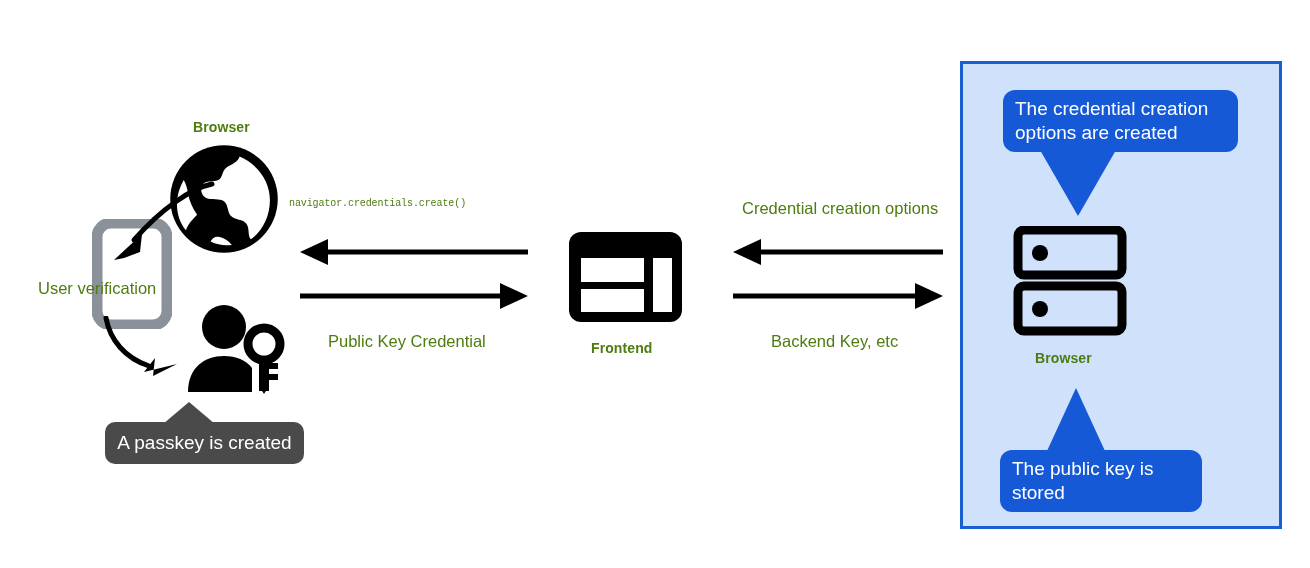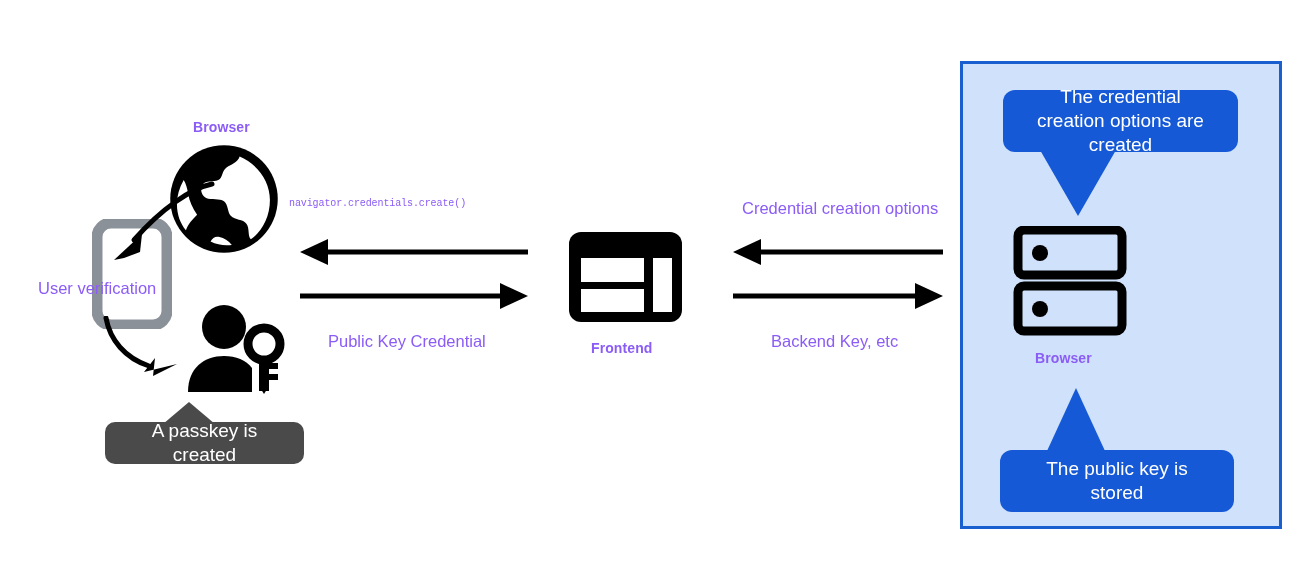--- a/index.html
+++ b/index.html
@@ -16,21 +16,21 @@
     position: relative;
     width: 1310px;
     height: 568px;
     background: #ffffff;
     overflow: hidden;
   }
   .abs { position: absolute; }
 
   
   .label {
-    color: #8b5cf6;
+    color: #4d7c0f;
     font-family: "Liberation Sans", sans-serif;
     white-space: nowrap;
     line-height: 1.15;
   }
   .label-bold {
     font-weight: bold;
     font-size: 14px;
     letter-spacing: .1px;
   }
   .label-plain {
@@ -54,26 +54,25 @@
   }
 
   
   .bubble {
     position: absolute;
     box-sizing: border-box;
     border-radius: 12px;
     display: flex;
     align-items: center;
     justify-content: center;
-    text-align: center;
     color: #ffffff;
     font-family: "Liberation Sans", sans-serif;
     font-size: 19px;
     line-height: 1.28;
-    padding: 6px 24px;
+    padding: 6px 12px;
   }
   .bubble-blue { background: #1559d6; }
   .bubble-gray { background: #4a4a4a; border-radius: 10px; font-size: 19px; }
 
   .bubble-tail {
     position: absolute;
     width: 0;
     height: 0;
   }
   
@@ -213,15 +212,15 @@
     <svg width="114" height="110" viewBox="0 0 114 110" xmlns="http://www.w3.org/2000/svg">
       <rect x="5" y="4" width="104" height="45" rx="6" ry="6" fill="none" stroke="#000000" stroke-width="9"></rect>
       <circle cx="27" cy="27" r="8" fill="#000000"></circle>
       <rect x="5" y="60" width="104" height="45" rx="6" ry="6" fill="none" stroke="#000000" stroke-width="9"></rect>
       <circle cx="27" cy="83" r="8" fill="#000000"></circle>
     </svg>
   </div>
   <div class="abs label label-bold" style="left:1035px; top:350px;">Browser</div>
 
   <div class="bubble-tail tail-up-blue abs" style="left:1047px; top:388px;"></div>
-  <div class="bubble bubble-blue" style="left:1000px; top:450px; width:234px; height:62px;">The public key is stored</div>
+  <div class="bubble bubble-blue" style="left:1000px; top:450px; width:202px; height:62px;">The public key is stored</div>
 
 </div>
 
 </body></html>

